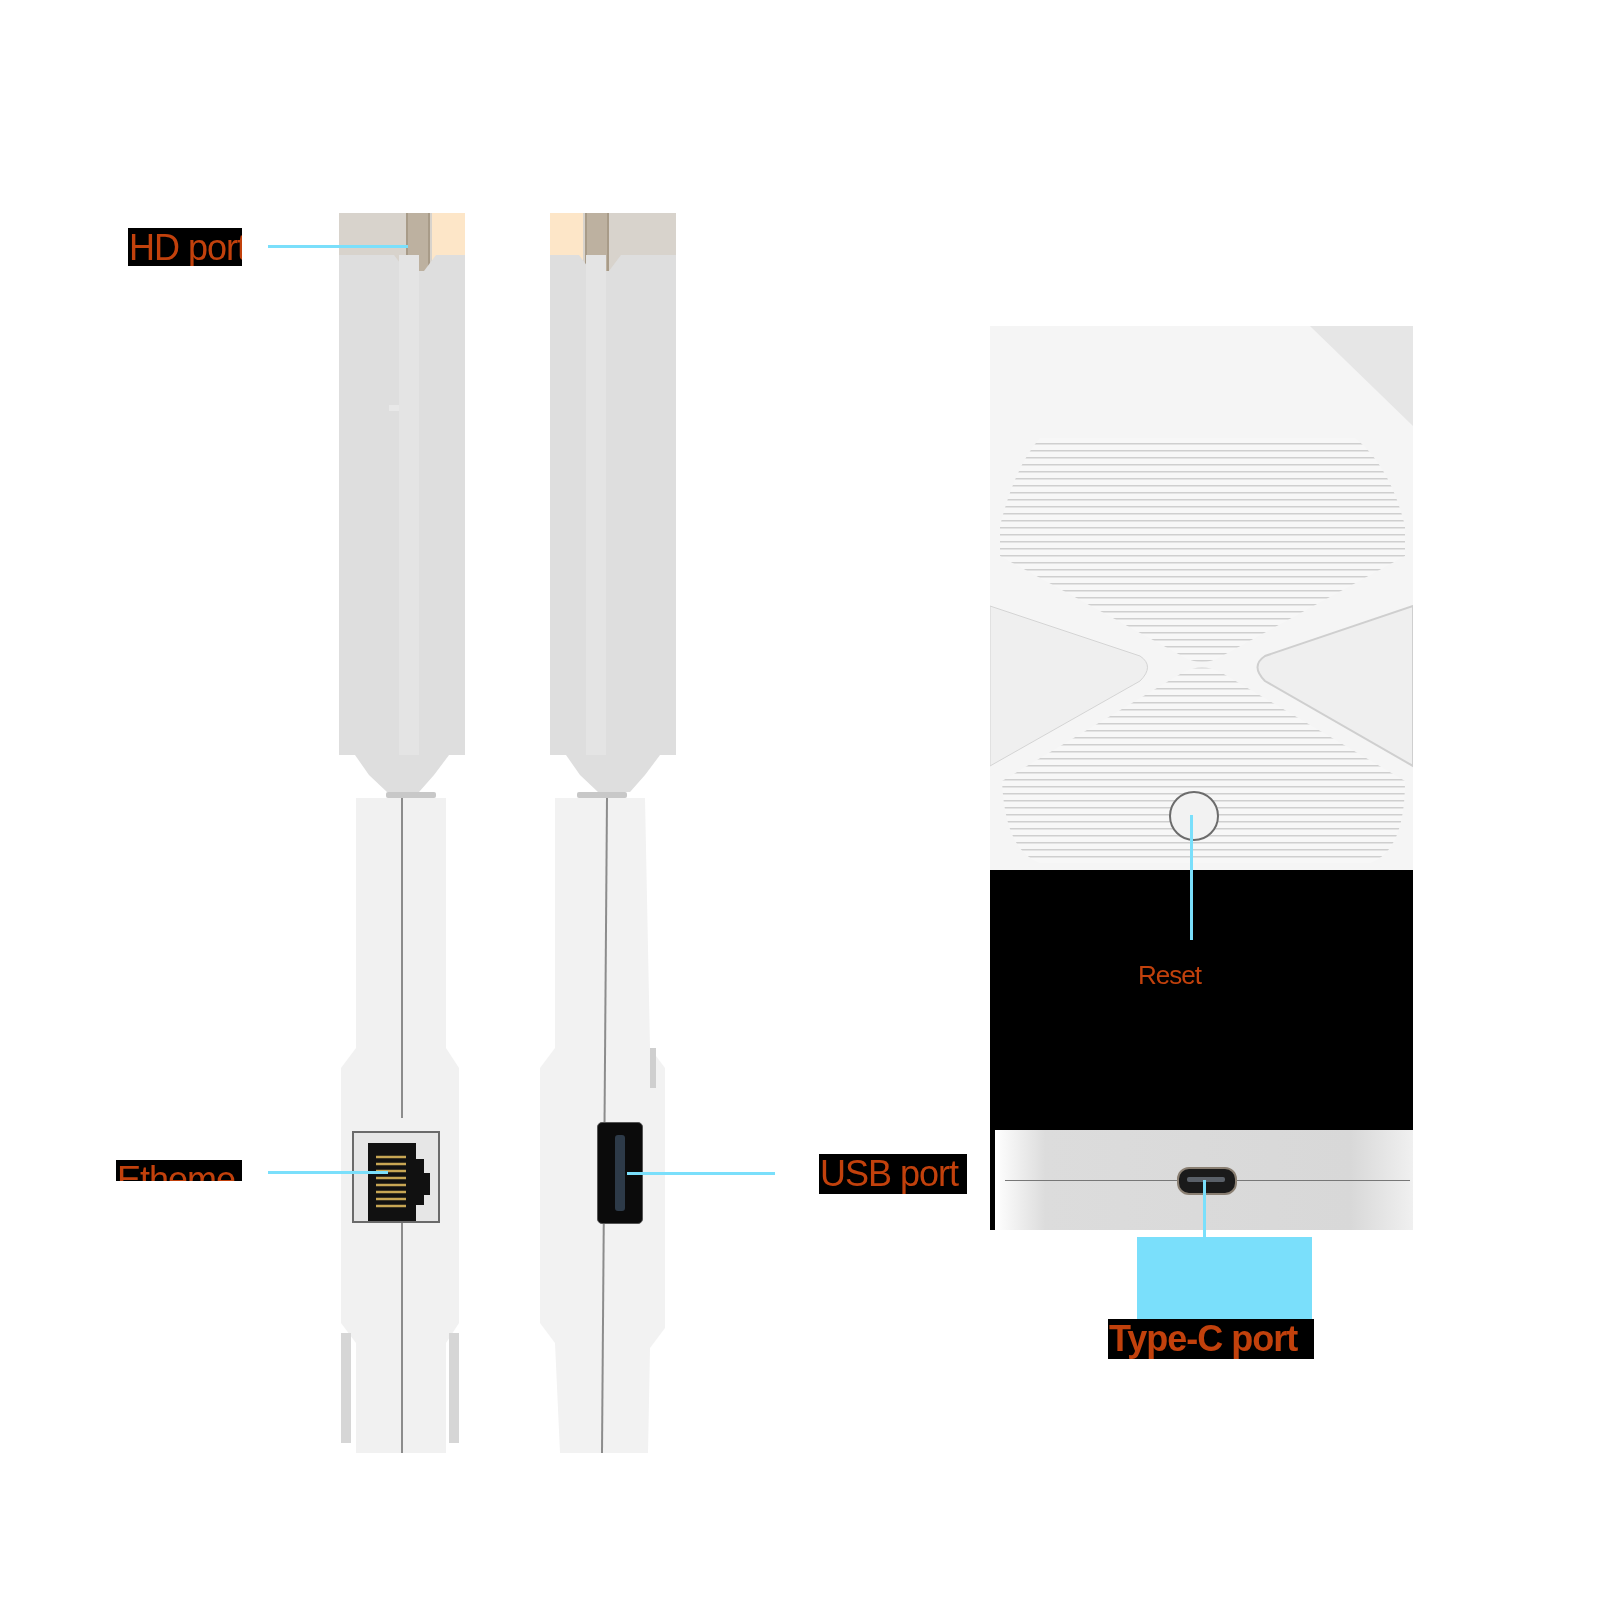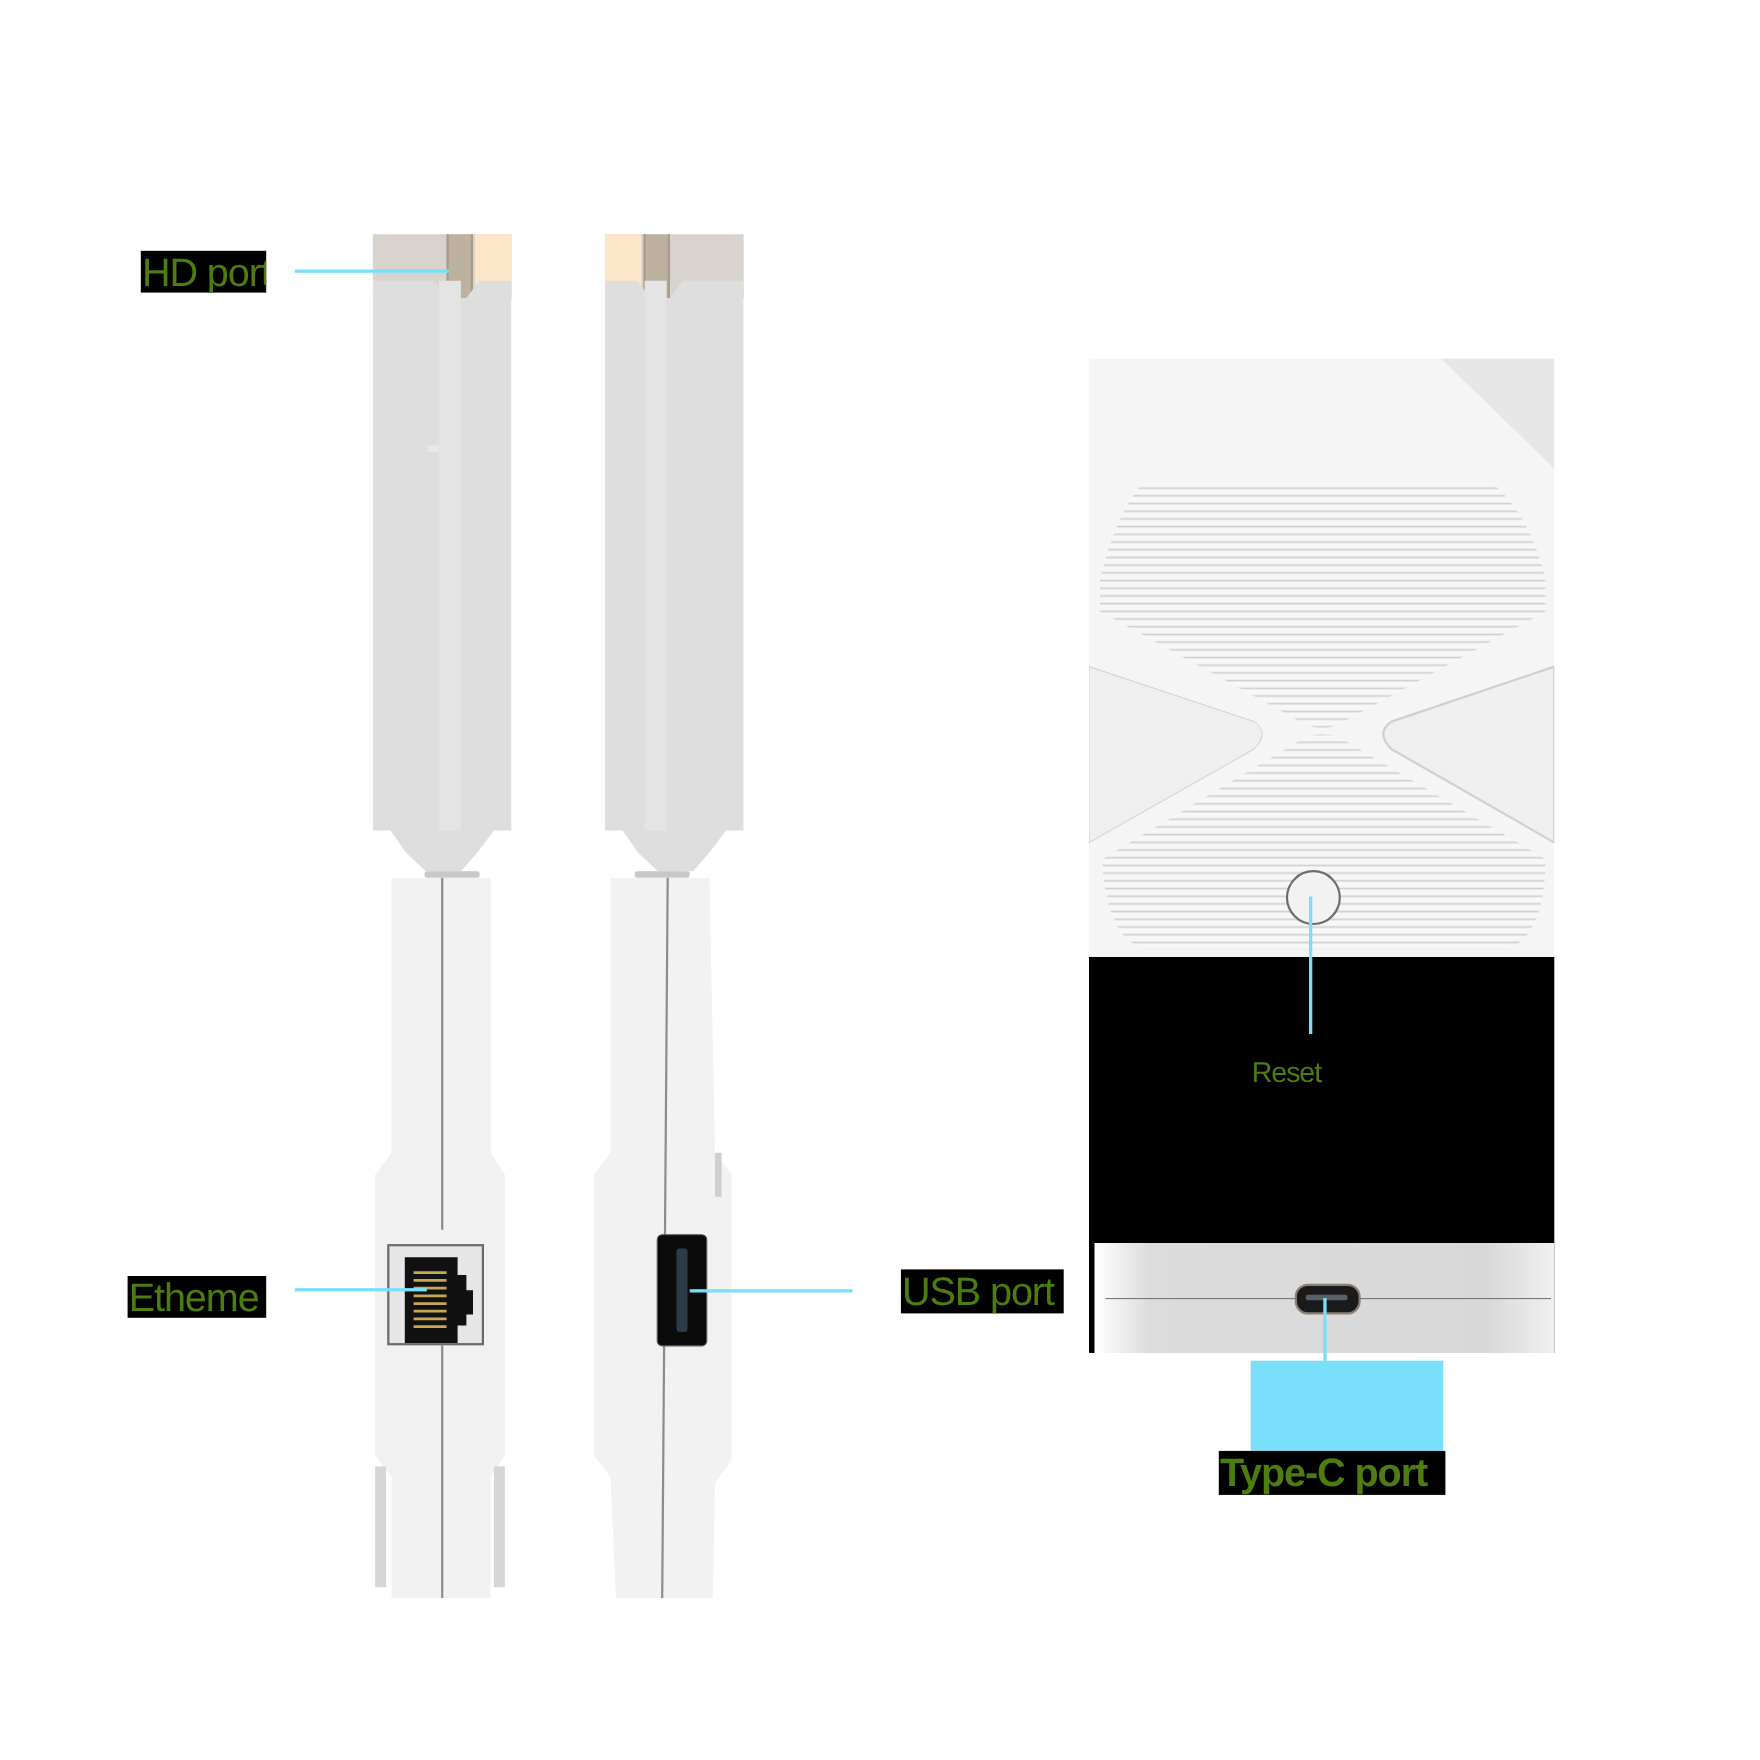--- a/index.html
+++ b/index.html
@@ -3,21 +3,21 @@
   <meta charset="utf-8">
   <style>
     html, body { margin: 0; padding: 0; }
     body {
       width: 1600px; height: 1600px; position: relative; overflow: hidden;
       background: #ffffff;
       font-family: "Liberation Sans", sans-serif;
     }
     .abs { position: absolute; }
     .label {
-      position: absolute; background: #000; color: #4d7c0f;
+      position: absolute; background: #000; color: #c2410c;
       font-size: 36px; line-height: 40px; white-space: nowrap;
       letter-spacing: -1px; padding: 0 1px;
     }
     .leader { position: absolute; background: #7adffb; }
     .hdmi-plug {
       position: absolute; background: #d8d3cc;
     }
     .hdmi-gold { position: absolute; background: #fde6c8; }
     .hdmi-pin { position: absolute; background: #bdb1a0; border-left: 2px solid #a89b88; border-right: 2px solid #a89b88; }
   </style>
@@ -116,16 +116,16 @@
   <div class="abs" style="left:1137px; top:1237px; width:175px; height:82px; background:#7adffb;"></div>
 </div>
 
 <div class="leader" style="left:268px; top:245px; width:140px; height:3px;"></div>
 <div class="leader" style="left:268px; top:1171px; width:120px; height:3px;"></div>
 <div class="leader" style="left:627px; top:1172px; width:148px; height:3px;"></div>
 <div class="leader" style="left:1190px; top:815px; width:3px; height:125px;"></div>
 <div class="leader" style="left:1203px; top:1180px; width:3px; height:60px;"></div>
 
 <div class="label" style="left:128px; top:228px; height:38px; width:112px; overflow:hidden;">HD port</div>
-<div class="label" style="left:116px; top:1160px; height:38px; width:124px; overflow:hidden;">Etheme</div>
+<div class="label" style="left:116px; top:1160px; height:21px; width:124px; overflow:hidden;">Etheme</div>
 <div class="label" style="left:819px; top:1154px; height:40px; width:146px; overflow:hidden;">USB port</div>
 <div class="label" style="left:1137px; top:955px; background:transparent; font-size:26px;">Reset</div>
 <div class="label" style="left:1108px; top:1319px; height:40px; width:204px; overflow:hidden;font-weight:bold;">Type-C port</div>
 
 </body></html>

